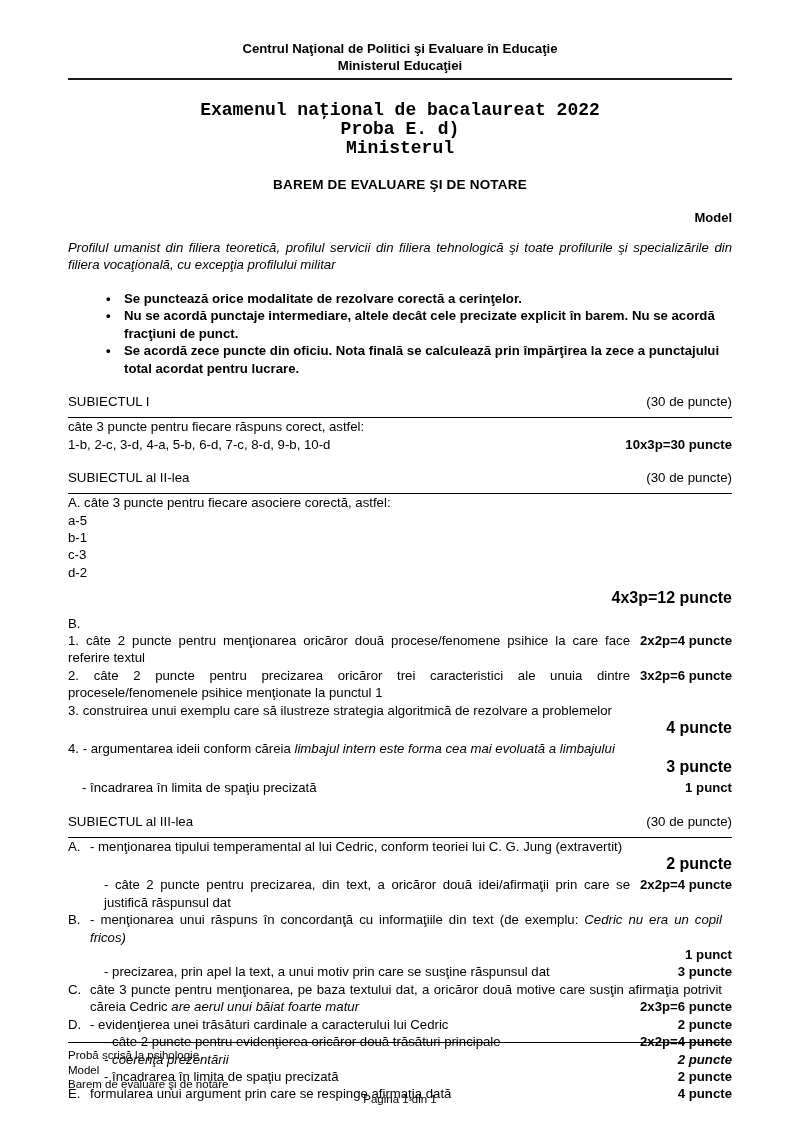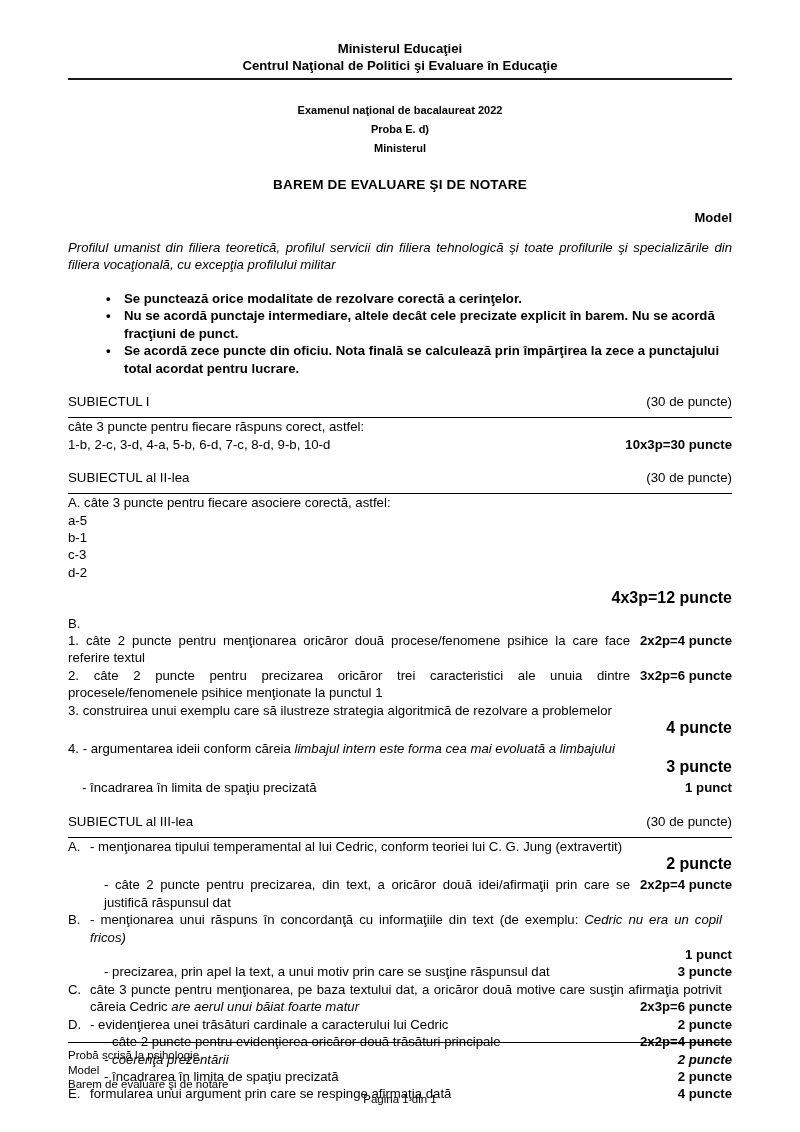--- a/index.html
+++ b/index.html
@@ -42,23 +42,24 @@
   }
   .rule-top {
     border-top: 2px solid #1a1a1a;
     margin-top: 3px;
   }
 
   
   .exam-title {
     text-align: center;
     font-weight: 700;
-    font-size: 11px;
+    font-size: 18px;
     line-height: 19px;
     margin-top: 21px;
+    font-family: Liberation Mono, monospace;
   }
   .barem-title {
     text-align: center;
     font-weight: 700;
     font-size: 13.5px;
     letter-spacing: 0.2px;
     margin-top: 19px;
   }
   .model-right {
     text-align: right;
@@ -187,22 +188,22 @@
   }
 </style>
 </head>
 <body>
 
 <div class="page">
 
   <div class="content">
 
     <div class="masthead">
+      <span class="line">Centrul Naţional de Politici şi Evaluare în Educaţie</span>
       <span class="line">Ministerul Educaţiei</span>
-      <span class="line">Centrul Naţional de Politici şi Evaluare în Educaţie</span>
     </div>
     <div class="rule-top"></div>
 
     <div class="exam-title">
       <div>Examenul naţional de bacalaureat 2022</div>
       <div>Proba E. d)</div>
       <div>Ministerul</div>
     </div>
 
     <div class="barem-title">BAREM DE EVALUARE ŞI DE NOTARE</div>

